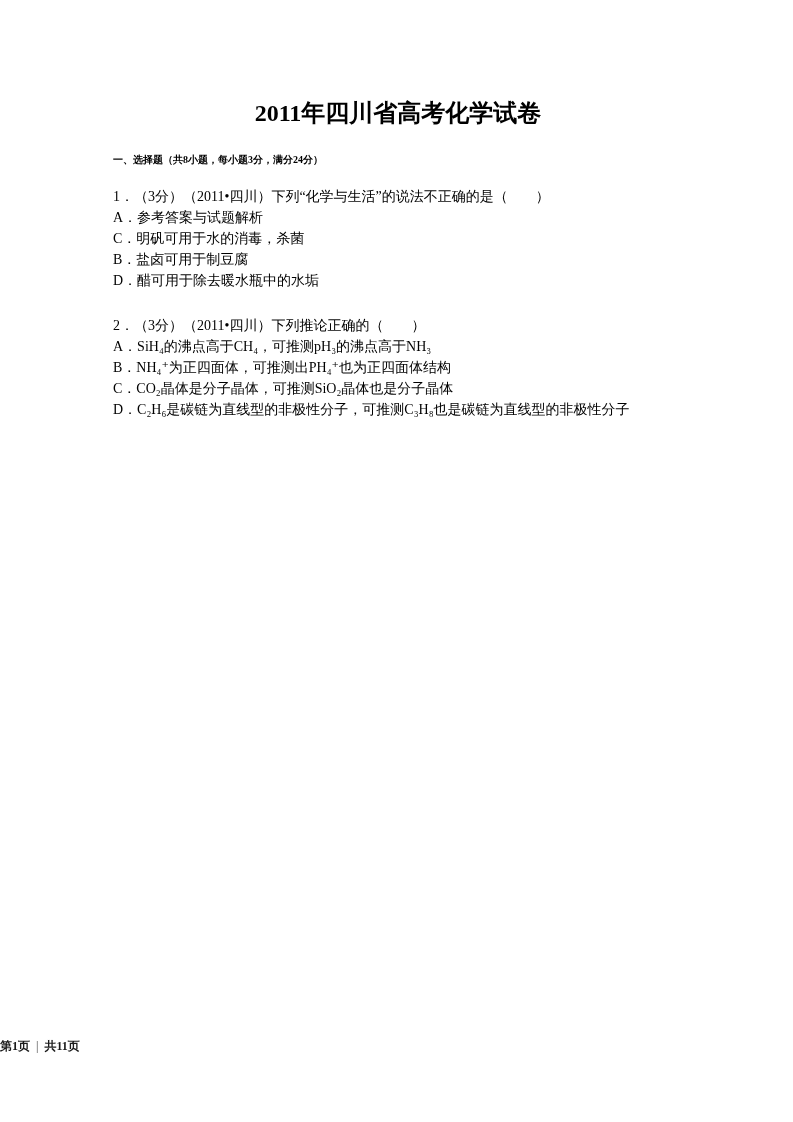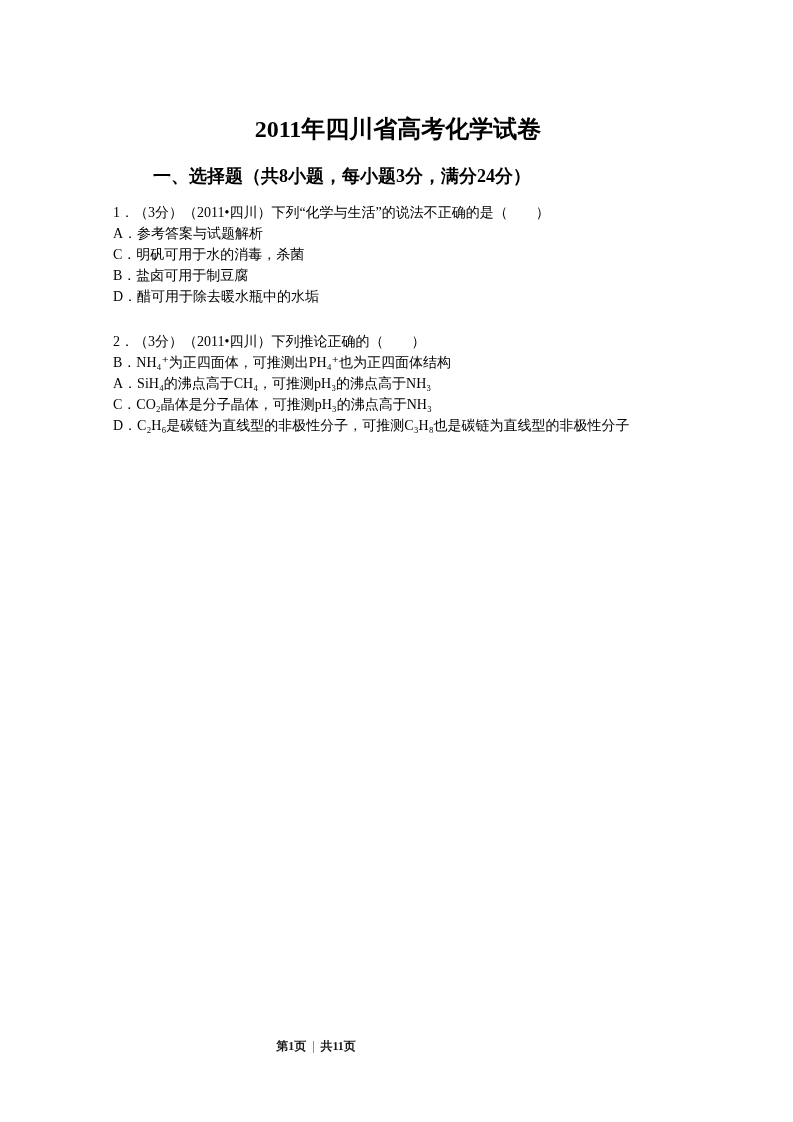--- a/index.html
+++ b/index.html
@@ -7,58 +7,57 @@
   body {
     width: 793px; height: 1122px;
     background: #ffffff;
     position: relative;
     overflow: hidden;
     font-family: "Liberation Serif", "DejaVu Serif", serif;
     color: var(--body-black);
   }
   .content {
     position: absolute;
-    left: 113px; top: 16px;
+    left: 113px; top: 0;
     width: 570px;
   }
   .doc-title {
     margin: 0;
     padding-top: 99px;
     text-align: center;
     font-size: 24px;
     font-weight: bold;
     line-height: 28px;
   }
   .doc-subtitle {
     margin-top: 15px;
     text-align: center;
     font-size: 11.5px;
     font-weight: bold;
     line-height: 14px;
   }
   .section-heading {
     margin-top: 23px;
-    font-size: 18px;
+    font-size: 10px;
     font-weight: bold;
     line-height: 20px;
-    margin-left: 40px;
   }
   .question { margin-top: 16px; }
   .question + .question { margin-top: 24px; }
   .line {
     font-size: 14px;
     line-height: 21px;
     text-align: justify;
     word-break: break-all;
   }
   .page-footer {
     position: absolute;
     left: 0; top: 1038px;
     width: 632px;
-    text-align: center;
+    text-align: left;
     font-size: 12px;
     font-weight: bold;
     color: #1a1a1a;
   }
   .page-footer .sep { padding: 0 6px; font-weight: normal; color: #444444; }
 </style>
 </head>
 <body>
 
 <div class="content">
@@ -67,23 +66,23 @@
   <div>
       <div class="question">
         <div class="line">1．（3分）（2011•四川）下列“化学与生活”的说法不正确的是（　　）</div>
         <div class="line">A．参考答案与试题解析</div>
         <div class="line">C．明矾可用于水的消毒，杀菌</div>
         <div class="line">B．盐卤可用于制豆腐</div>
         <div class="line">D．醋可用于除去暖水瓶中的水垢</div>
       </div>
       <div class="question">
         <div class="line">2．（3分）（2011•四川）下列推论正确的（　　）</div>
+        <div class="line">A．SiH₄的沸点高于CH₄，可推测pH₃的沸点高于NH₃</div>
         <div class="line">B．NH₄⁺为正四面体，可推测出PH₄⁺也为正四面体结构</div>
-        <div class="line">A．SiH₄的沸点高于CH₄，可推测pH₃的沸点高于NH₃</div>
-        <div class="line">C．CO₂晶体是分子晶体，可推测pH₃的沸点高于NH₃</div>
+        <div class="line">C．CO₂晶体是分子晶体，可推测SiO₂晶体也是分子晶体</div>
         <div class="line">D．C₂H₆是碳链为直线型的非极性分子，可推测C₃H₈也是碳链为直线型的非极性分子</div>
       </div>
     </div>
 </div>
 
 <div class="page-footer">
   <span>第1页</span><span class="sep">|</span><span>共11页</span>
 </div>
 
 </body></html>

